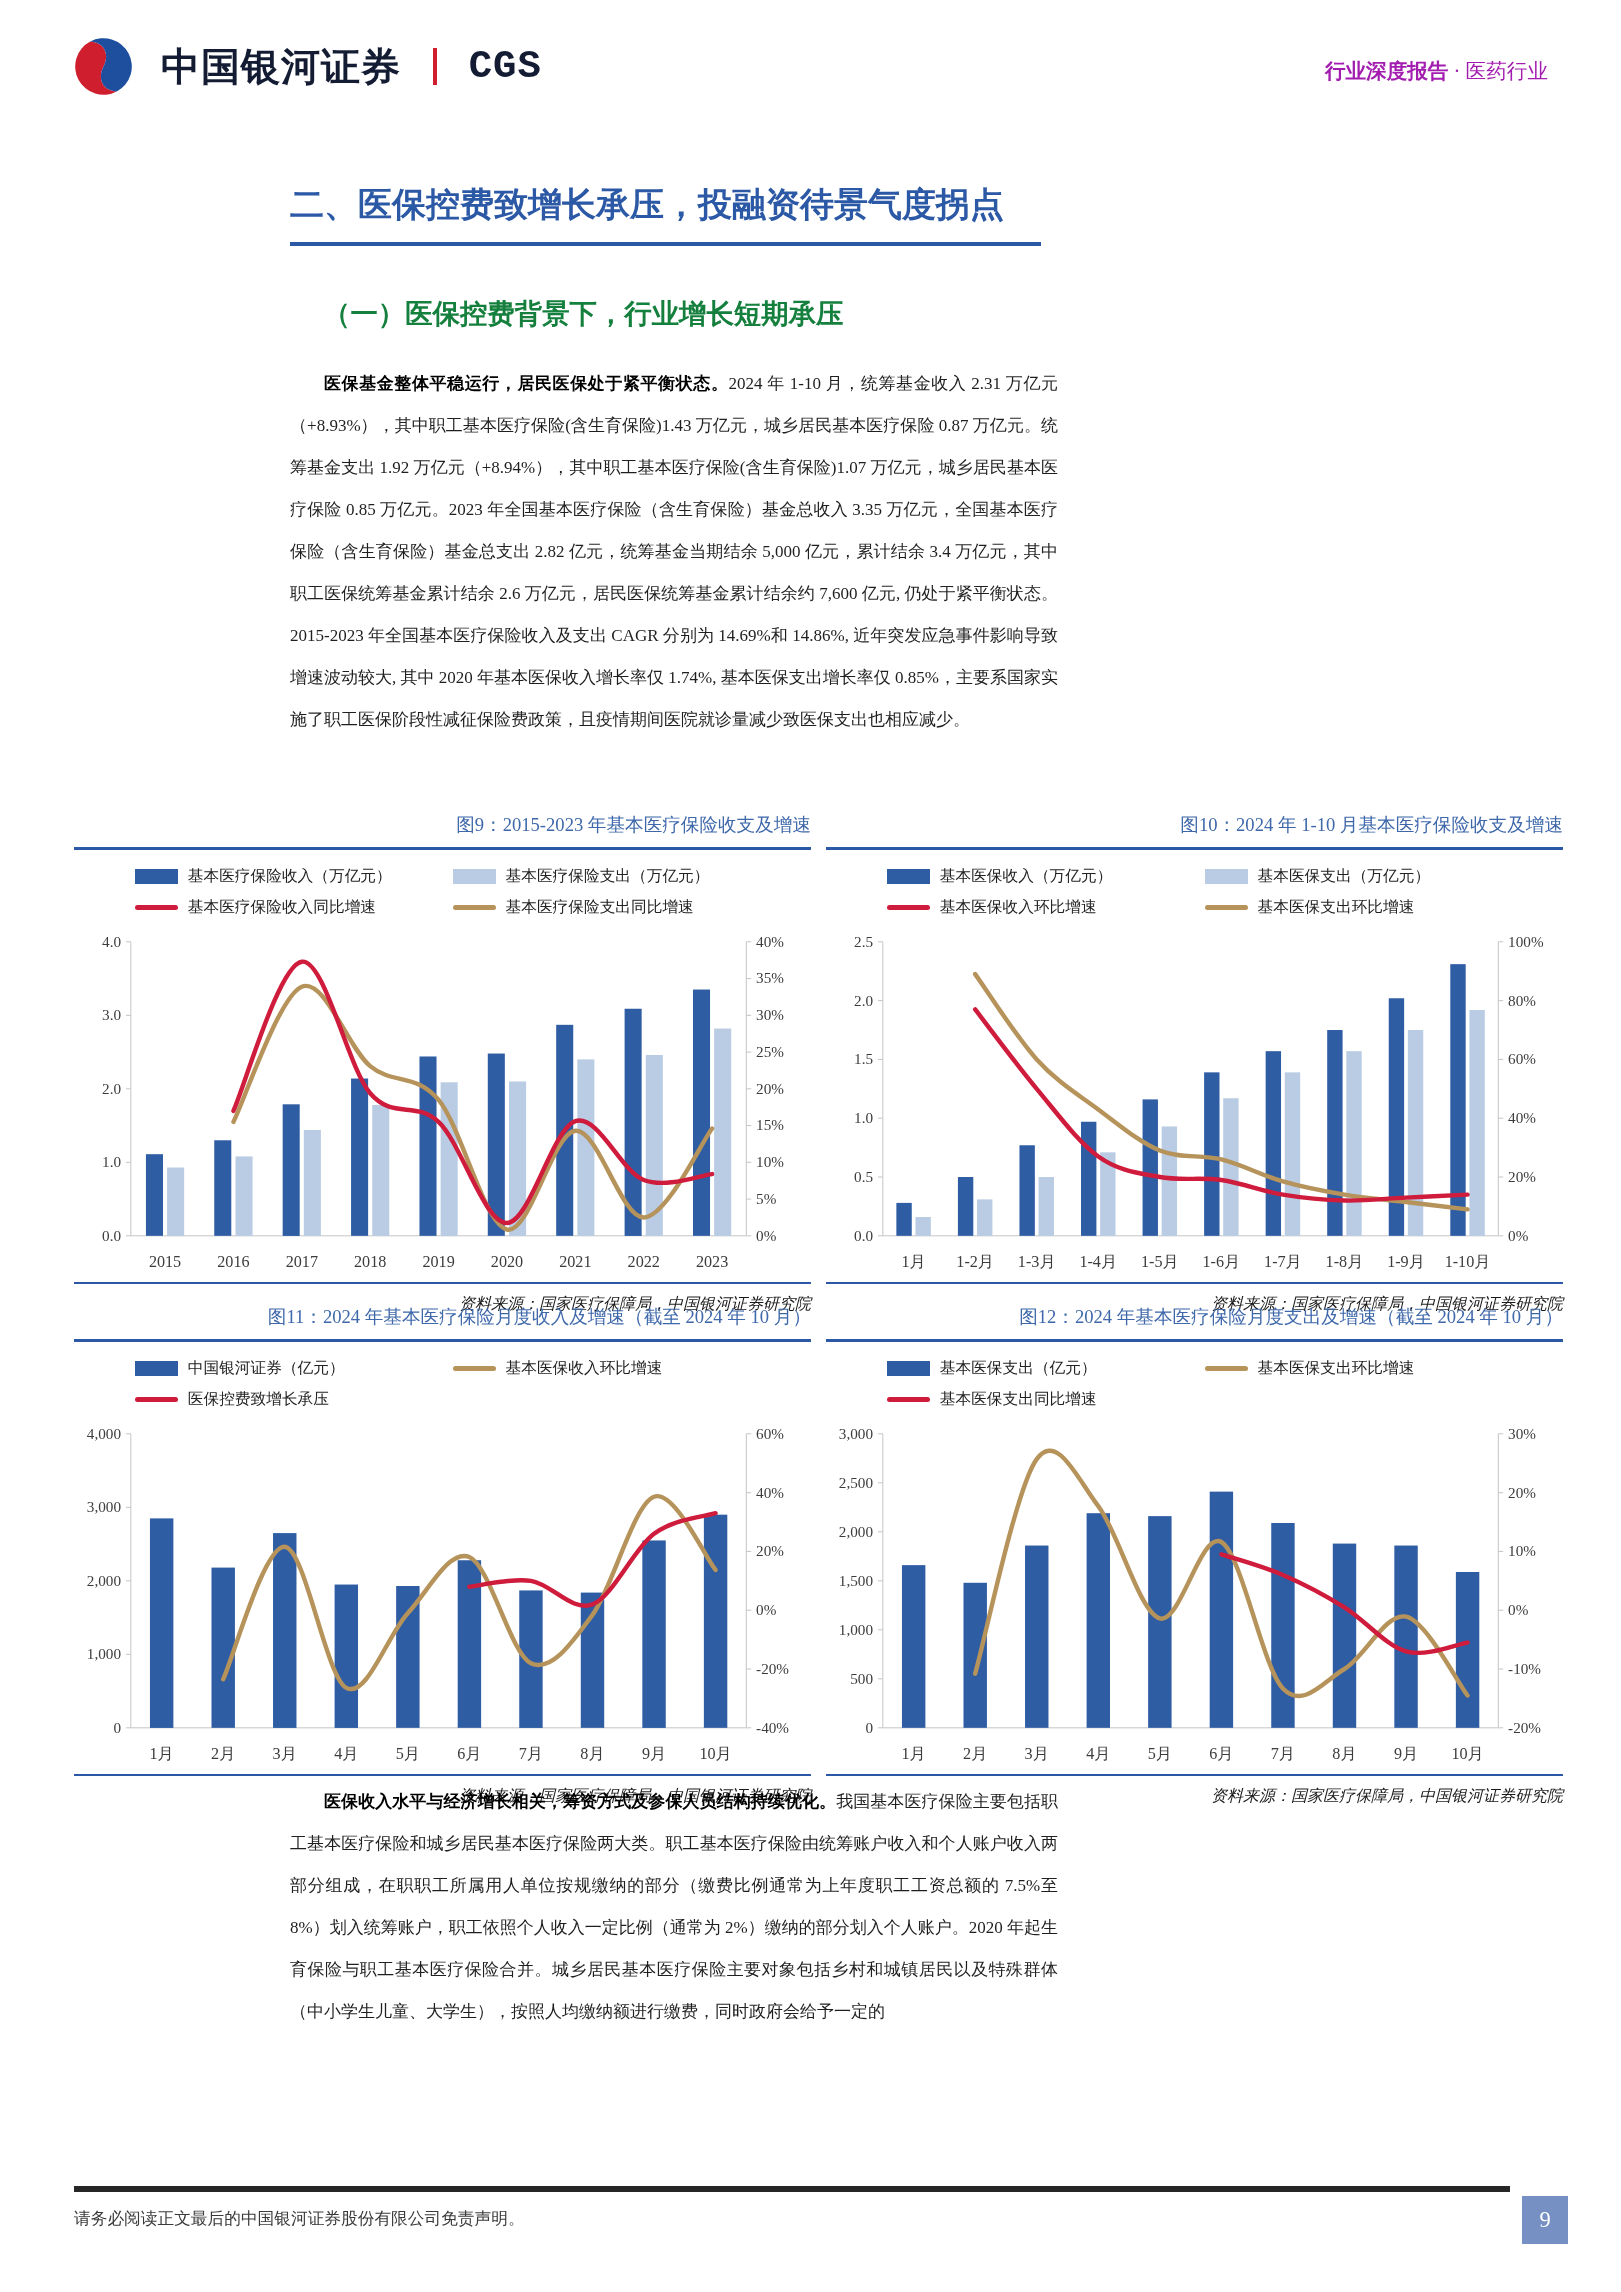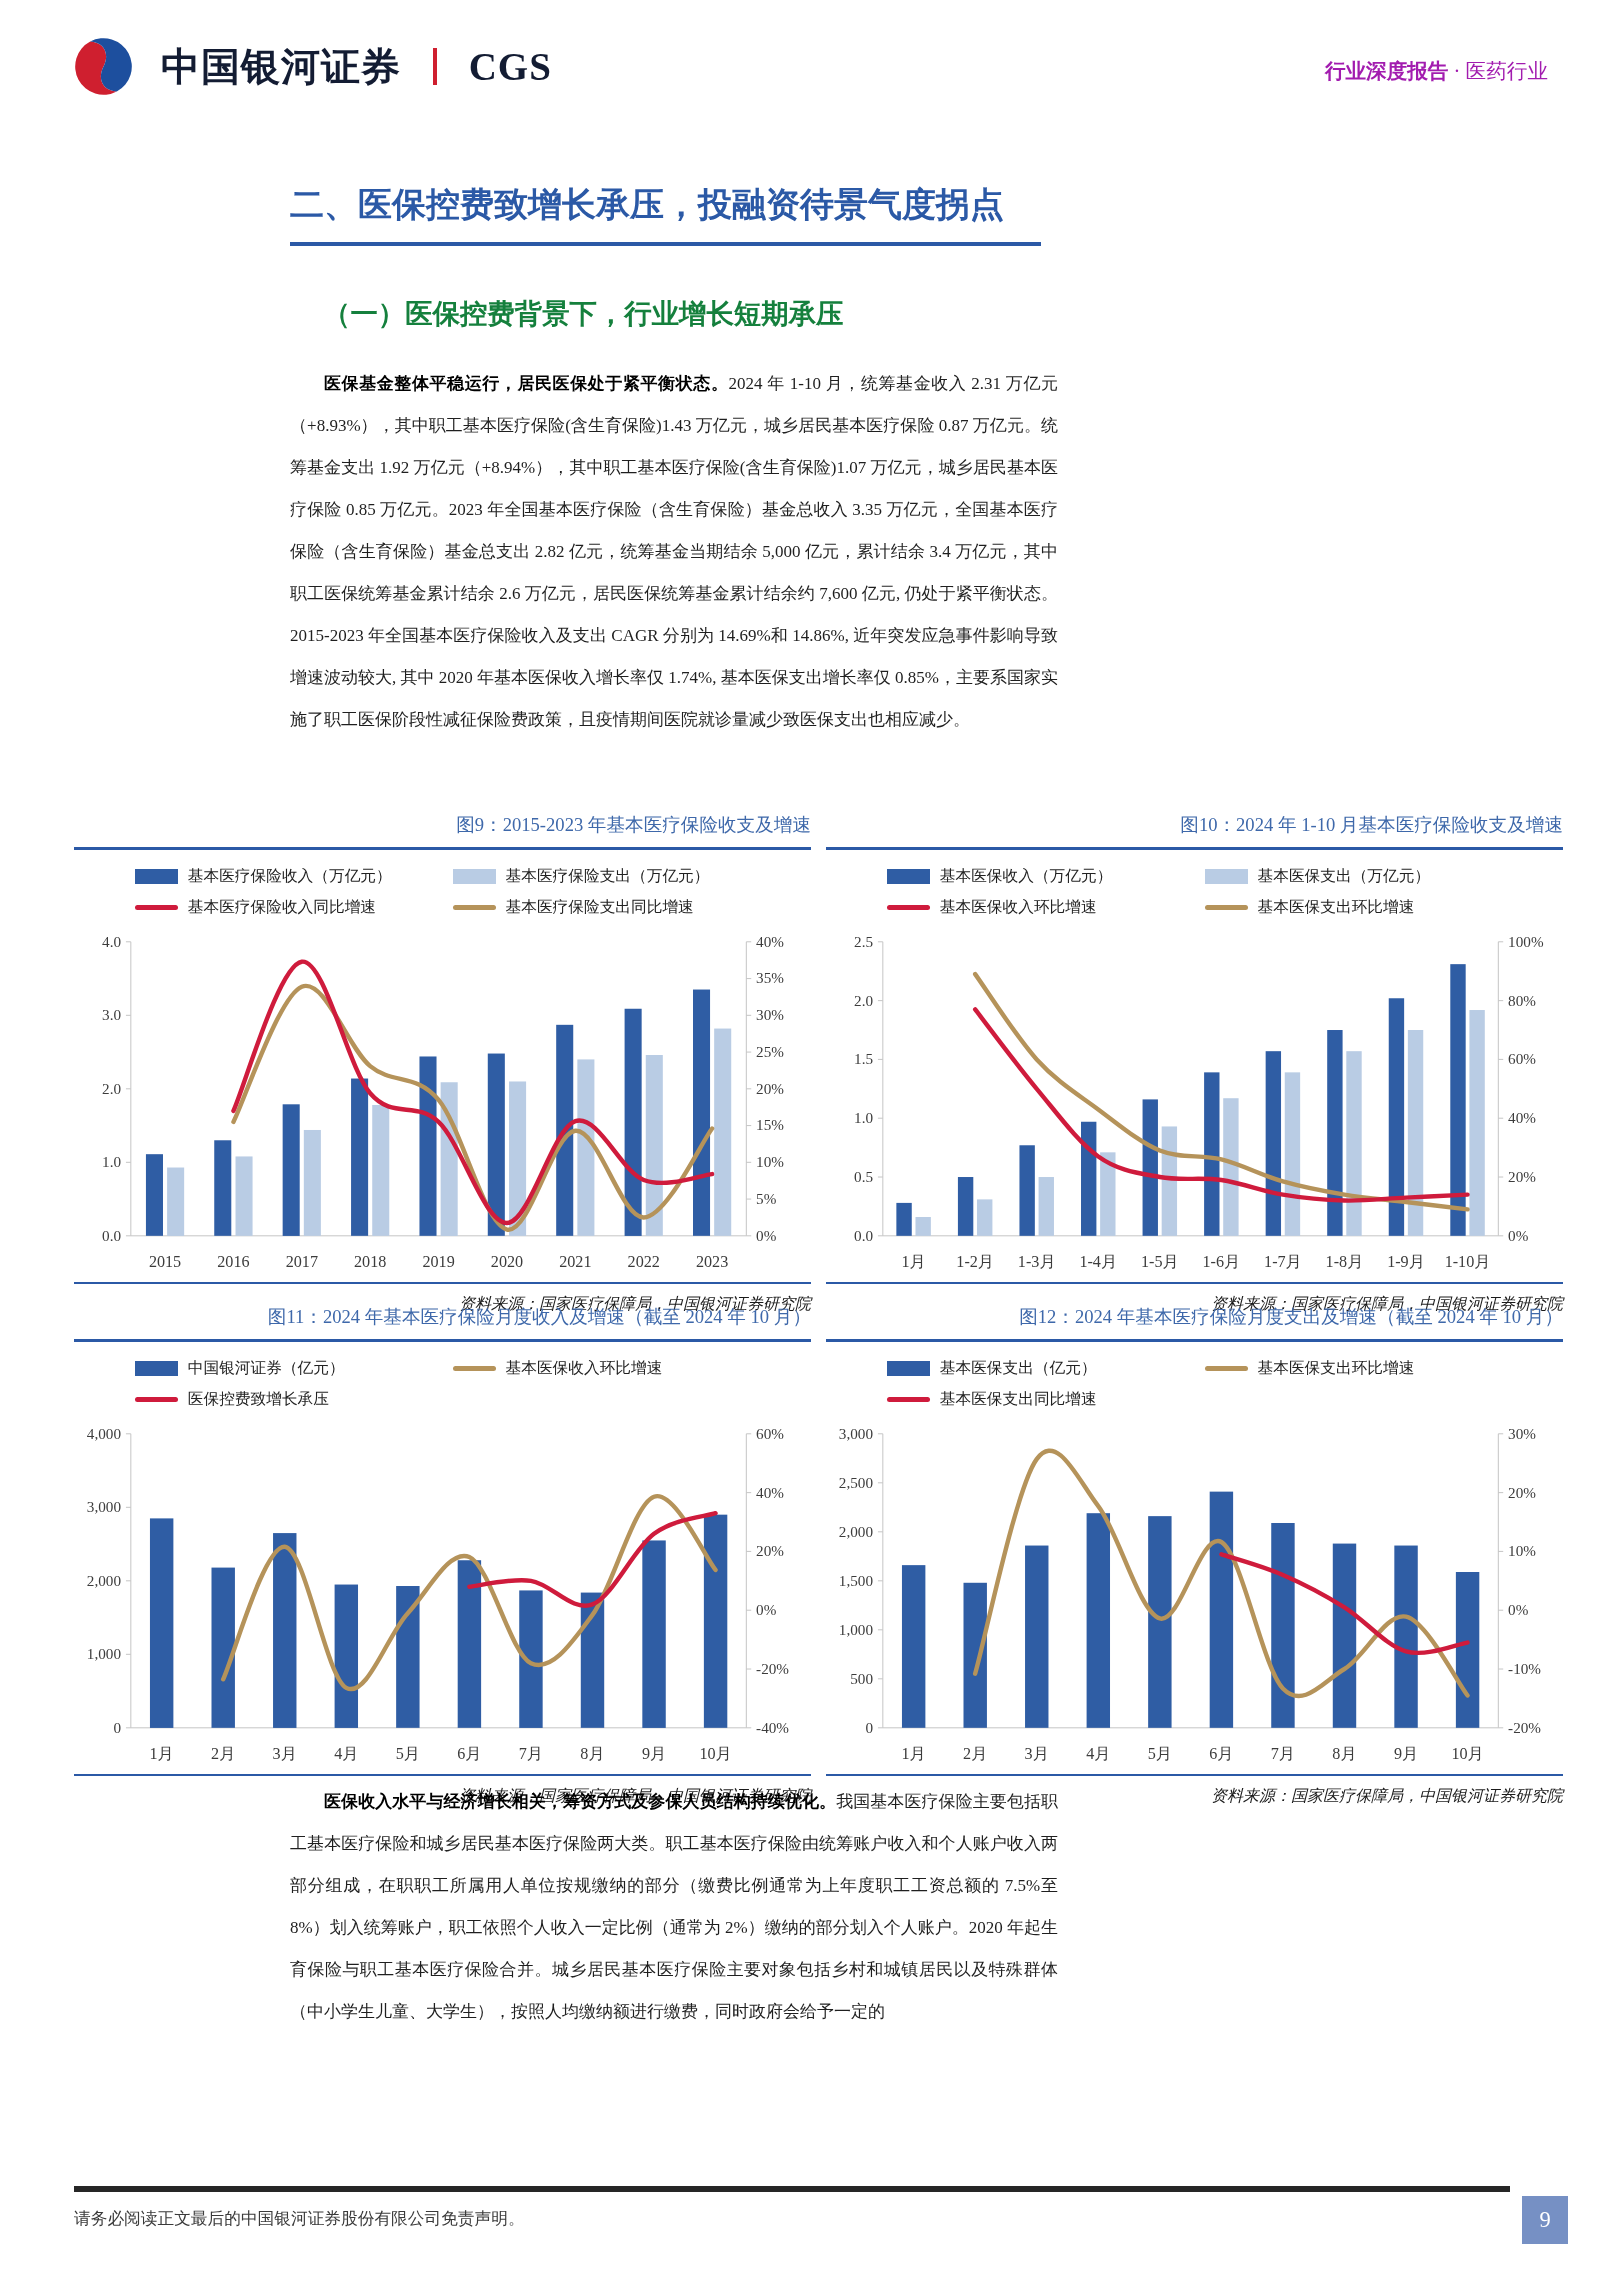--- a/index.html
+++ b/index.html
@@ -5,21 +5,21 @@
   html,body{margin:0;padding:0;background:#e8e8e8;}
   .page{position:relative;width:1621px;height:2293px;background:#ffffff;margin:0 auto;
         font-family:"Liberation Serif","DejaVu Serif",serif;overflow:hidden;}
 
   
   .brand{position:absolute;left:74px;top:37px;display:flex;align-items:center;gap:28px;}
   .logo-swirl{width:59px;height:59px;}
   .brand-cn{font-family:"Liberation Sans","DejaVu Sans",sans-serif;font-weight:bold;
             font-size:39px;color:#131c33;letter-spacing:1px;}
   .brand-sep{width:3.9px;height:37px;background:#cf1f2f;margin:0 3.9px;}
-  .brand-en{font-family:Liberation Serif, serif;font-weight:bold;
+  .brand-en{font-family:Liberation Mono, monospace;font-weight:bold;
             font-size:39px;color:#131c33;letter-spacing:1px;}
   .header-right{position:absolute;right:73px;top:57px;font-size:20.6px;color:#a21caf;}
   .header-right b{font-weight:bold;}
 
   
   .section-head{position:absolute;left:290px;top:184px;width:751px;}
   .section-title{font-size:34px;font-weight:bold;color:#2b59a6;line-height:1.25;}
   .title-rule{margin-top:15.7px;height:3.9px;background:#2b59a6;}
   .section-subtitle{position:absolute;left:323px;top:296px;font-size:27.4px;font-weight:bold;color:#15803d;}
 

